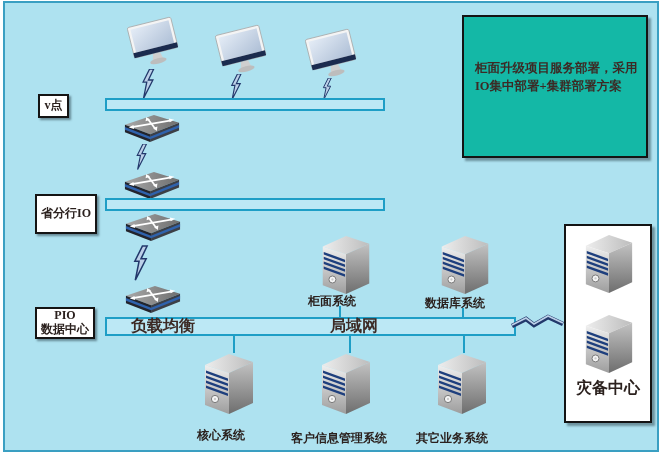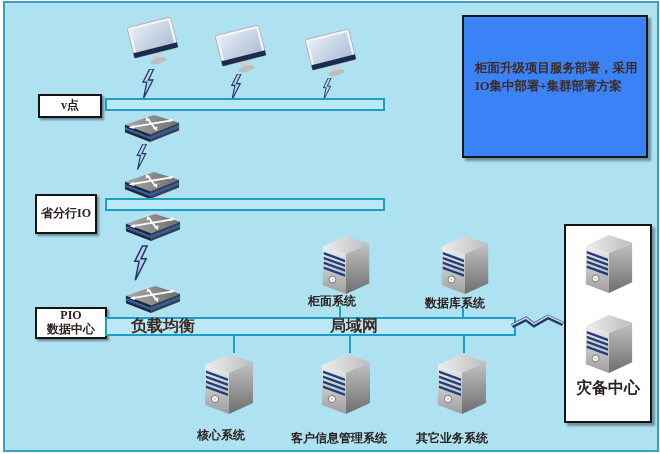--- a/index.html
+++ b/index.html
@@ -27,21 +27,21 @@
   
   .labelbox{
     position:absolute;background:#ffffff;border:2px solid #141414;
     box-shadow:2px 2px 2px rgba(30,50,60,.5);
     display:flex;flex-direction:column;align-items:center;justify-content:center;
     font-size:12px;font-weight:700;color:#2b211e;line-height:1.15;
     box-sizing:border-box;text-align:center;
   }
   
   .notebox{
-    position:absolute;background:#3b82f6;border:2px solid #141414;
+    position:absolute;background:#14b8a6;border:2px solid #141414;
     box-shadow:3px 3px 2px rgba(30,50,60,.45);
     box-sizing:border-box;padding:42px 7px 6px 11px;
     font-size:12.5px;line-height:1.45;color:#3c2a25;font-weight:600;
   }
   .notebox .para2{margin-top:16px;}
   
   .drbox{
     position:absolute;background:#ffffff;border:2px solid #141414;
     box-shadow:3px 3px 2px rgba(30,50,60,.45);box-sizing:border-box;
   }
@@ -144,21 +144,21 @@
   <svg class="icon" style="left:135px;top:66px" width="16" height="31">
       <use href="#sym-bolt-v"></use>
     </svg>
   <svg class="icon" style="left:223px;top:71px" width="16" height="27">
       <use href="#sym-bolt-v"></use>
     </svg>
   <svg class="icon" style="left:314px;top:75px" width="16" height="23">
       <use href="#sym-bolt-v"></use>
     </svg>
 
-  <div class="labelbox" style="left:33px;top:91px;width:64px;height:24px">
+  <div class="labelbox" style="left:33px;top:91px;width:31px;height:24px">
     <div>v点</div>
   </div>
   <div class="hbar" style="left:100px;top:95px;width:280px;height:13px"></div>
 
   <svg class="icon" style="left:118px;top:110px" width="58" height="31">
       <use href="#sym-switch"></use>
     </svg>
   <svg class="icon" style="left:129px;top:141px" width="15" height="27">
       <use href="#sym-bolt-v"></use>
     </svg>
@@ -174,21 +174,21 @@
   <svg class="icon" style="left:119px;top:209px" width="58" height="31">
       <use href="#sym-switch"></use>
     </svg>
   <svg class="icon" style="left:127px;top:240px" width="17" height="42">
       <use href="#sym-bolt-v"></use>
     </svg>
   <svg class="icon" style="left:119px;top:281px" width="58" height="31">
       <use href="#sym-switch"></use>
     </svg>
 
-  <div class="labelbox" style="left:30px;top:304px;width:72px;height:32px">
+  <div class="labelbox" style="left:30px;top:304px;width:60px;height:32px">
     <div>PIO</div>
     <div>数据中心</div>
   </div>
 
   <div class="hbar" style="left:100px;top:314px;width:411px;height:19px">
     <span class="bar-text" style="left:24px">负载均衡</span>
     <span class="bar-text" style="left:223px">局域网</span>
   </div>
 
   <div class="vline" style="left:334px;top:303px;height:12px"></div>

